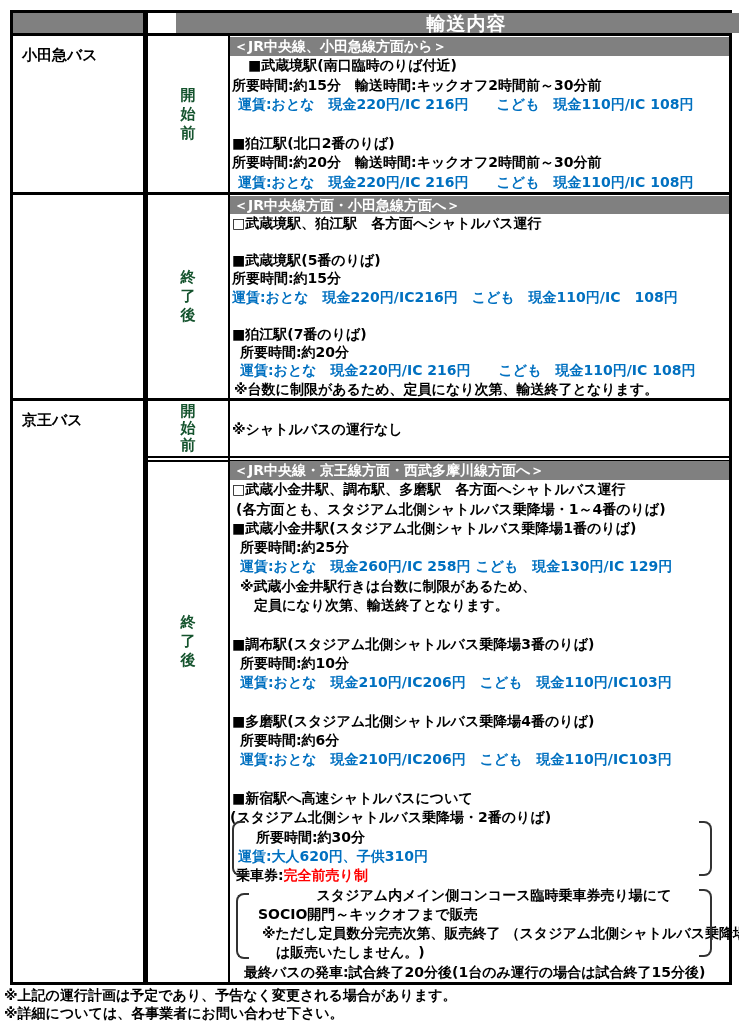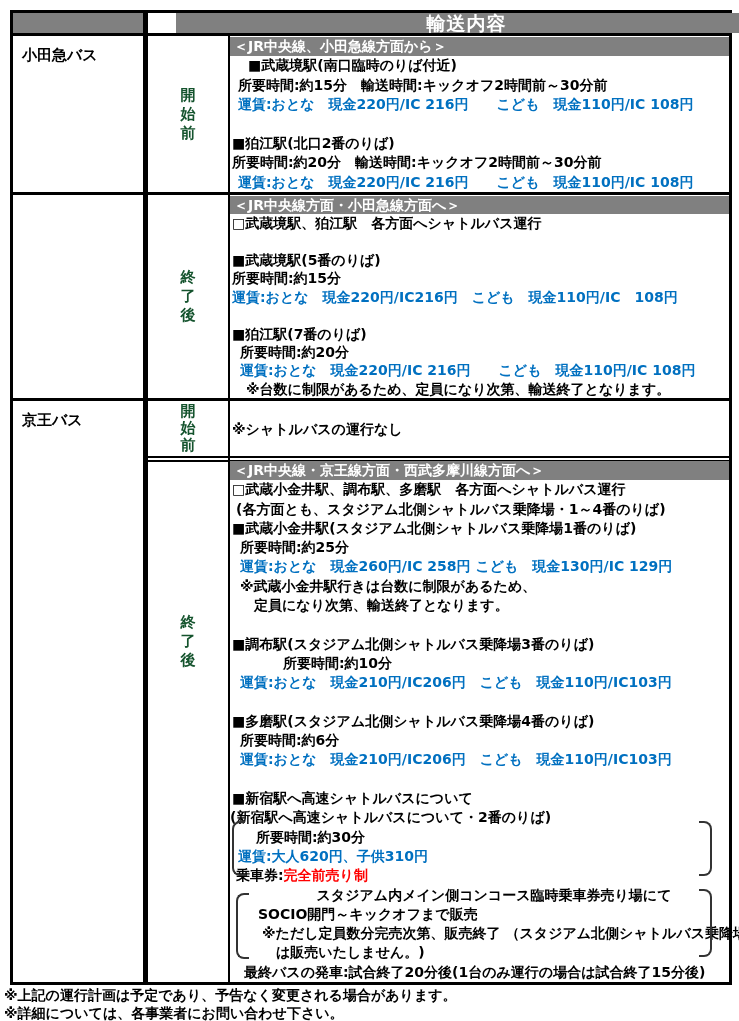--- a/index.html
+++ b/index.html
@@ -103,63 +103,63 @@
 <div class="abs phase" id="phase-c">
     <span>開始前</span>
   </div>
 <div class="abs phase" id="phase-d">
     <span>終了後</span>
   </div>
 
 <div class="abs cell" id="cell-a">
     <div class="ln band" style="padding-left: 4px;">＜JR中央線、小田急線方面から＞</div>
     <div class="ln black" style="padding-left: 18px;">■武蔵境駅(南口臨時のりば付近)</div>
-    <div class="ln black" style="padding-left: 8px;">所要時間:約15分　輸送時間:キックオフ2時間前～30分前</div>
+    <div class="ln black" style="padding-left: 2px;">所要時間:約15分　輸送時間:キックオフ2時間前～30分前</div>
     <div class="ln blue" style="padding-left: 8px;">運賃:おとな　現金220円/IC 216円　　こども　現金110円/IC 108円</div>
     <div class="ln blank">&nbsp;</div>
     <div class="ln black" style="padding-left: 2px;">■狛江駅(北口2番のりば)</div>
     <div class="ln black" style="padding-left: 2px;">所要時間:約20分　輸送時間:キックオフ2時間前～30分前</div>
     <div class="ln blue" style="padding-left: 8px;">運賃:おとな　現金220円/IC 216円　　こども　現金110円/IC 108円</div>
   </div>
 <div class="abs cell" id="cell-b">
     <div class="ln band" style="padding-left: 4px;">＜JR中央線方面・小田急線方面へ＞</div>
     <div class="ln black" style="padding-left: 2px;">□武蔵境駅、狛江駅　各方面へシャトルバス運行</div>
     <div class="ln blank">&nbsp;</div>
     <div class="ln black" style="padding-left: 2px;">■武蔵境駅(5番のりば)</div>
     <div class="ln black" style="padding-left: 2px;">所要時間:約15分</div>
     <div class="ln blue" style="padding-left: 2px;">運賃:おとな　現金220円/IC216円　こども　現金110円/IC　108円</div>
     <div class="ln blank">&nbsp;</div>
     <div class="ln black" style="padding-left: 2px;">■狛江駅(7番のりば)</div>
     <div class="ln black" style="padding-left: 10px;">所要時間:約20分</div>
     <div class="ln blue" style="padding-left: 10px;">運賃:おとな　現金220円/IC 216円　　こども　現金110円/IC 108円</div>
-    <div class="ln black" style="padding-left: 16px;">※台数に制限があるため、定員になり次第、輸送終了となります。</div>
+    <div class="ln black" style="padding-left: 4px;">※台数に制限があるため、定員になり次第、輸送終了となります。</div>
   </div>
 <div class="abs cell" id="cell-c">
     <div class="ln black" style="padding-left: 2px;">※シャトルバスの運行なし</div>
   </div>
 <div class="abs cell" id="cell-d">
     <div class="ln band" style="padding-left: 4px;">＜JR中央線・京王線方面・西武多摩川線方面へ＞</div>
     <div class="ln black" style="padding-left: 2px;">□武蔵小金井駅、調布駅、多磨駅　各方面へシャトルバス運行</div>
     <div class="ln black" style="padding-left: 6px;">(各方面とも、スタジアム北側シャトルバス乗降場・1～4番のりば)</div>
     <div class="ln black" style="padding-left: 2px;">■武蔵小金井駅(スタジアム北側シャトルバス乗降場1番のりば)</div>
     <div class="ln black" style="padding-left: 10px;">所要時間:約25分</div>
     <div class="ln blue" style="padding-left: 10px;">運賃:おとな　現金260円/IC 258円 こども　現金130円/IC 129円</div>
     <div class="ln black" style="padding-left: 10px;">※武蔵小金井駅行きは台数に制限があるため、</div>
     <div class="ln black" style="padding-left: 24px;">定員になり次第、輸送終了となります。</div>
     <div class="ln blank">&nbsp;</div>
     <div class="ln black" style="padding-left: 2px;">■調布駅(スタジアム北側シャトルバス乗降場3番のりば)</div>
-    <div class="ln black" style="padding-left: 10px; margin-left: 43px;">所要時間:約10分</div>
+    <div class="ln black" style="padding-left: 10px;">所要時間:約10分</div>
     <div class="ln blue" style="padding-left: 10px;">運賃:おとな　現金210円/IC206円　こども　現金110円/IC103円</div>
     <div class="ln blank">&nbsp;</div>
     <div class="ln black" style="padding-left: 2px;">■多磨駅(スタジアム北側シャトルバス乗降場4番のりば)</div>
     <div class="ln black" style="padding-left: 10px;">所要時間:約6分</div>
     <div class="ln blue" style="padding-left: 10px;">運賃:おとな　現金210円/IC206円　こども　現金110円/IC103円</div>
     <div class="ln blank">&nbsp;</div>
     <div class="ln black" style="padding-left: 2px;">■新宿駅へ高速シャトルバスについて</div>
-    <div class="ln black">(新宿駅へ高速シャトルバスについて・2番のりば)</div>
+    <div class="ln black">(スタジアム北側シャトルバス乗降場・2番のりば)</div>
     <div class="ln black" style="padding-left: 26px;">所要時間:約30分</div>
     <div class="ln blue" style="padding-left: 8px;">運賃:大人620円、子供310円</div>
     <div class="ln black" style="padding-left: 6px;"><span class="seg-black">乗車券:</span><span class="seg-red">完全前売り制</span></div>
     <div class="ln black" style="padding-left: 28px; text-align: center;">スタジアム内メイン側コンコース臨時乗車券売り場にて</div>
     <div class="ln black" style="padding-left: 28px;">SOCIO開門～キックオフまで販売</div>
     <div class="ln black" style="padding-left: 32px;">※ただし定員数分完売次第、販売終了 （スタジアム北側シャトルバス乗降場で</div>
     <div class="ln black" style="padding-left: 46px;">は販売いたしません。)</div>
     <div class="ln black" style="padding-left: 14px;">最終バスの発車:試合終了20分後(1台のみ運行の場合は試合終了15分後)</div>
   </div>
 

